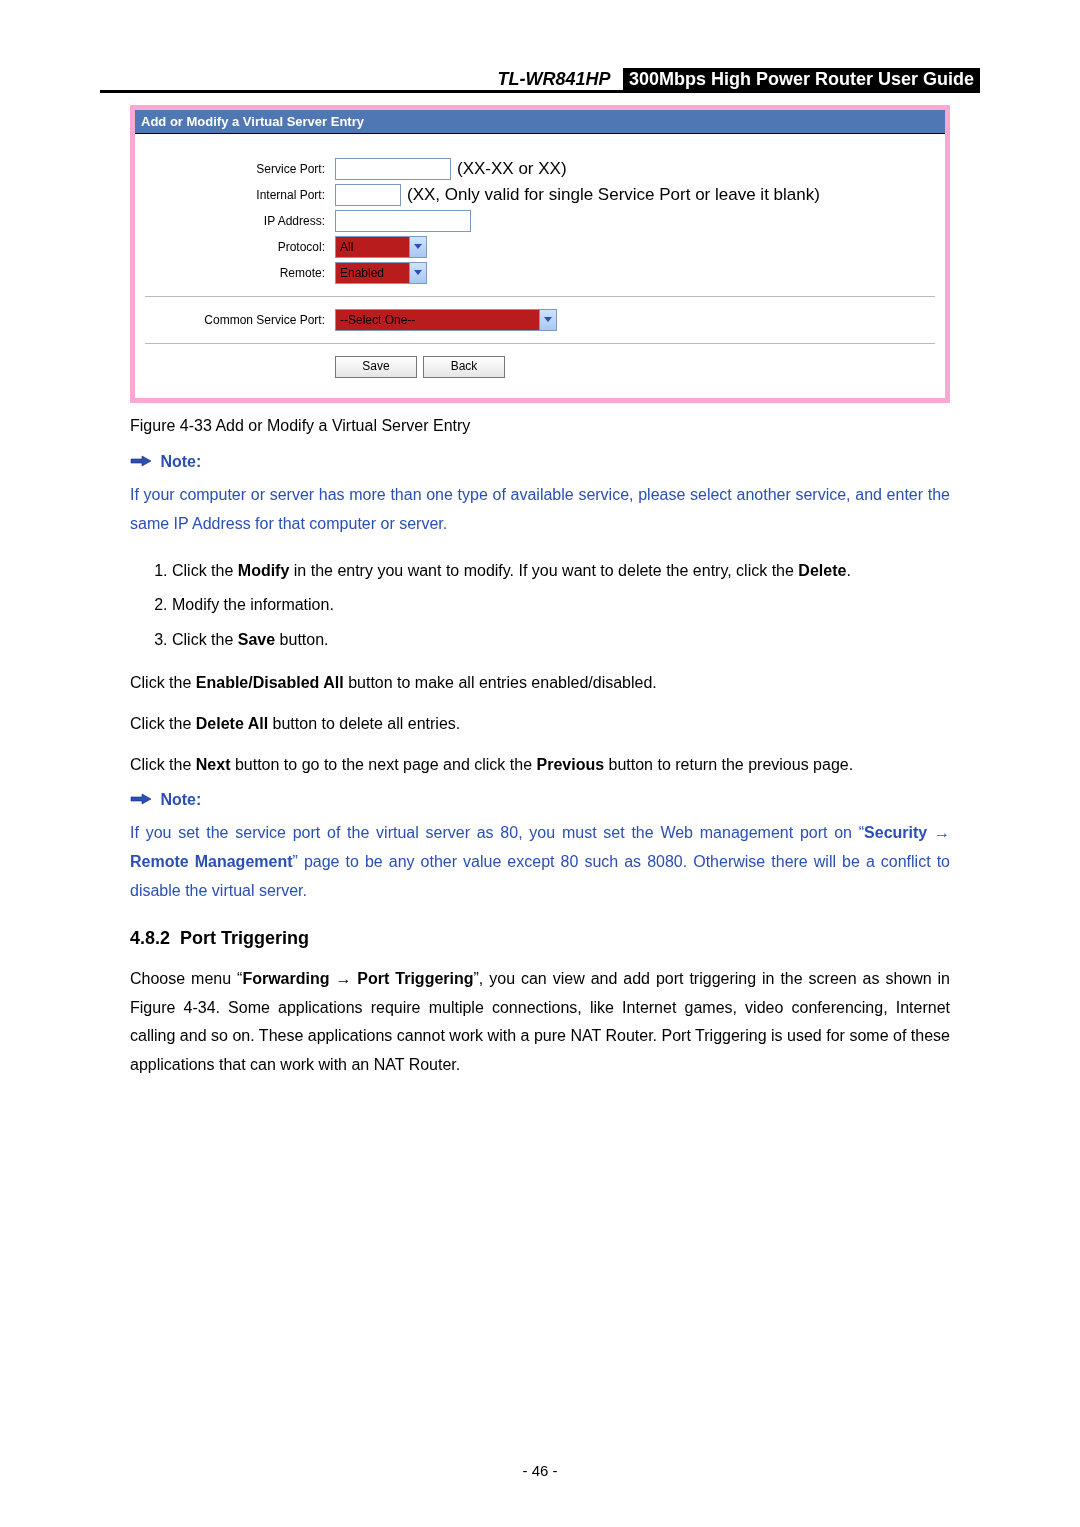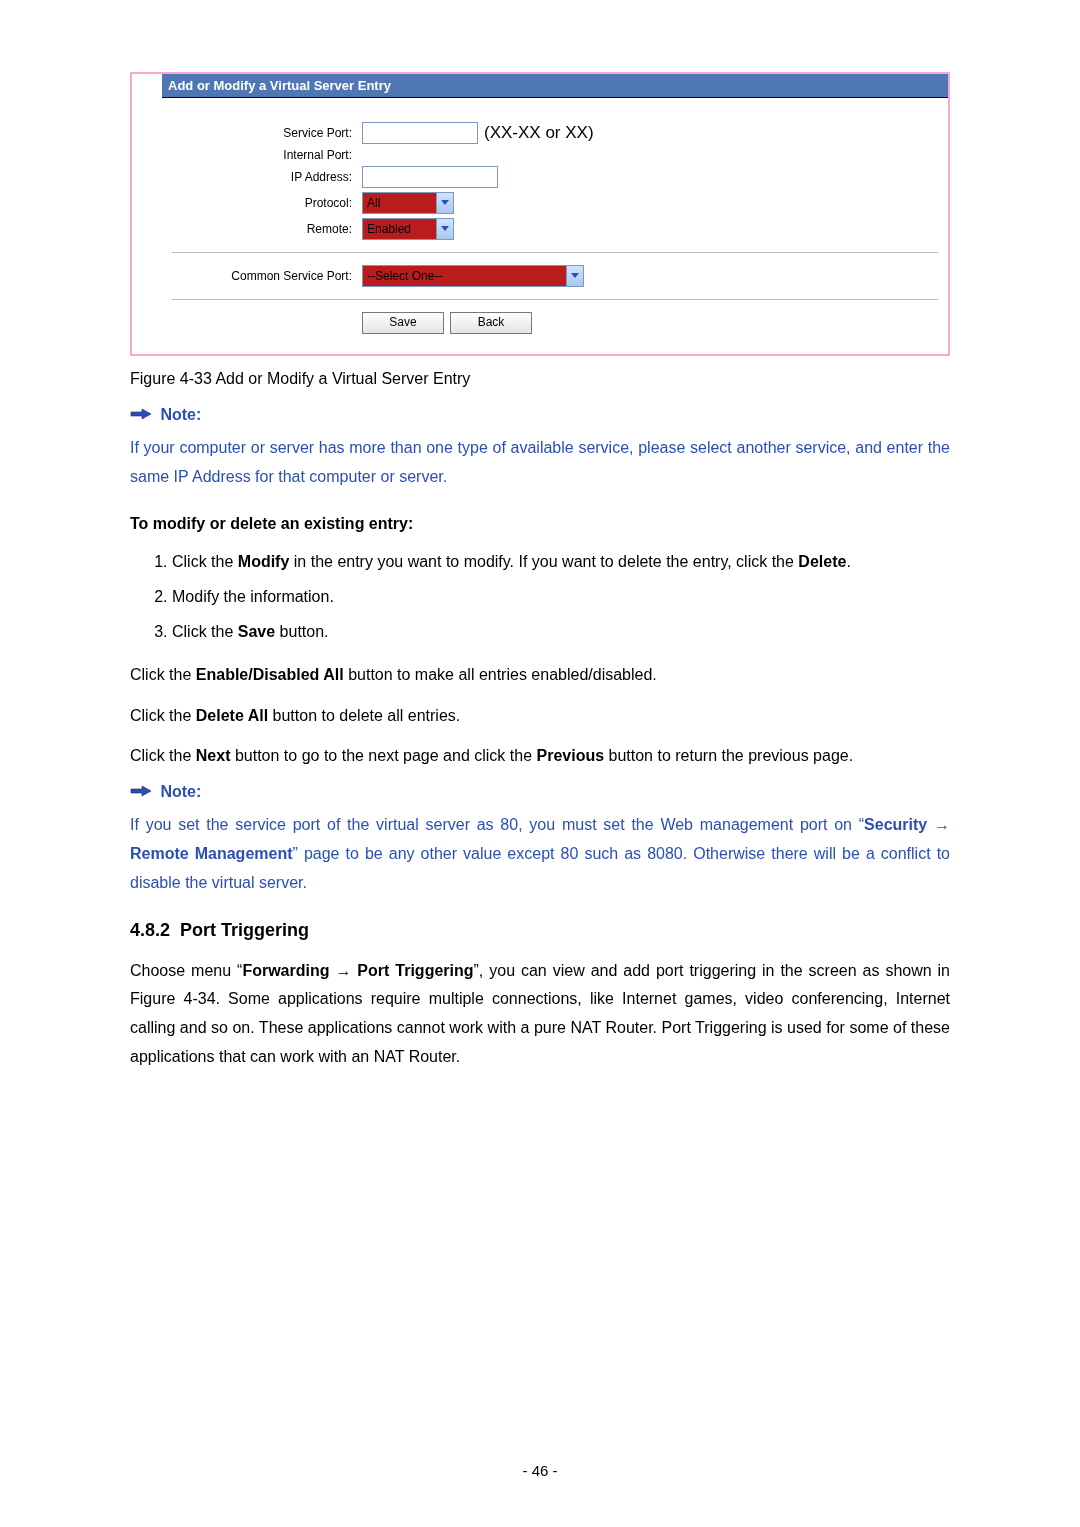--- a/index.html
+++ b/index.html
@@ -38,24 +38,23 @@
     background: #000;
     color: #fff;
     font-weight: bold;
     font-size: 18px;
     padding: 2px 6px;
   }
   .content {
     padding: 4px 30px 0 30px;
   }
   .panel {
-    border: 2px solid #f9a8d4;
+    border: 5px solid #f9a8d4;
     background: #fff;
     font-family: Arial, sans-serif;
-    padding-left: 30px;
   }
   .panel-head {
     background: #4f77b3;
     color: #fff;
     font-weight: bold;
     font-size: 13px;
     padding: 4px 6px;
     border-bottom: 1px solid #000;
   }
   .panel-body {
@@ -184,37 +183,47 @@
     left: 0; right: 0;
     text-align: center;
     font-size: 15px;
   }
 </style>
 </head>
 <body>
 
 <div class="page">
 
+  <div class="header">
+    <span class="header-inner">
+      <span class="model">TL-WR841HP</span>
+      <span class="guide-title">300Mbps High Power Router User Guide</span>
+    </span>
+  </div>
 
   <div class="content">
 
     <div class="panel">
       <div class="panel-head">Add or Modify a Virtual Server Entry</div>
       <div class="panel-body">
 
         <div class="row">
           <div class="lbl">Service Port:</div>
           <div class="ctl">
             <input class="txtfield" style="width: 110px;" value="">
             <span class="hint">(XX-XX or XX)</span>
           </div>
         </div>
 
         <div class="row">
           <div class="lbl">Internal Port:</div>
+          <div class="ctl">
+            <input class="txtfield" style="width: 60px;" value="">
+            <span class="hint">(XX, Only valid for single Service Port or leave it blank)</span>
+          </div>
         </div>
 
         <div class="row">
           <div class="lbl">IP Address:</div>
           <div class="ctl">
             <input class="txtfield" style="width: 130px;" value="">
           </div>
         </div>
 
         <div class="row">
@@ -280,21 +289,20 @@
       <span class="hand-icon">
         <svg width="22" height="16" viewBox="0 0 22 16">
             <path d="M1 6 L12 6 L12 3 L21 8 L12 13 L12 10 L1 10 Z" fill="#2a4fb5" stroke="#0f2a80" stroke-width="0.6"></path>
           </svg>
       </span>
       <span>Note:</span>
     </div>
 
     <p class="blue-para">If your computer or server has more than one type of available service, please select another service, and enter the same IP Address for that computer or server.</p>
 
-    <p class="black-para" style="font-weight:bold">To modify or delete an existing entry:</p>
 
     <ol class="list">
       <li>
         <span>Click the </span><b>Modify</b><span> in the entry you want to modify. If you want to delete the entry, click the </span><b>Delete</b><span>.</span>
       </li>
       <li>Modify the information.</li>
       <li>
         <span>Click the </span><b>Save</b><span> button.</span>
       </li>
     </ol>

